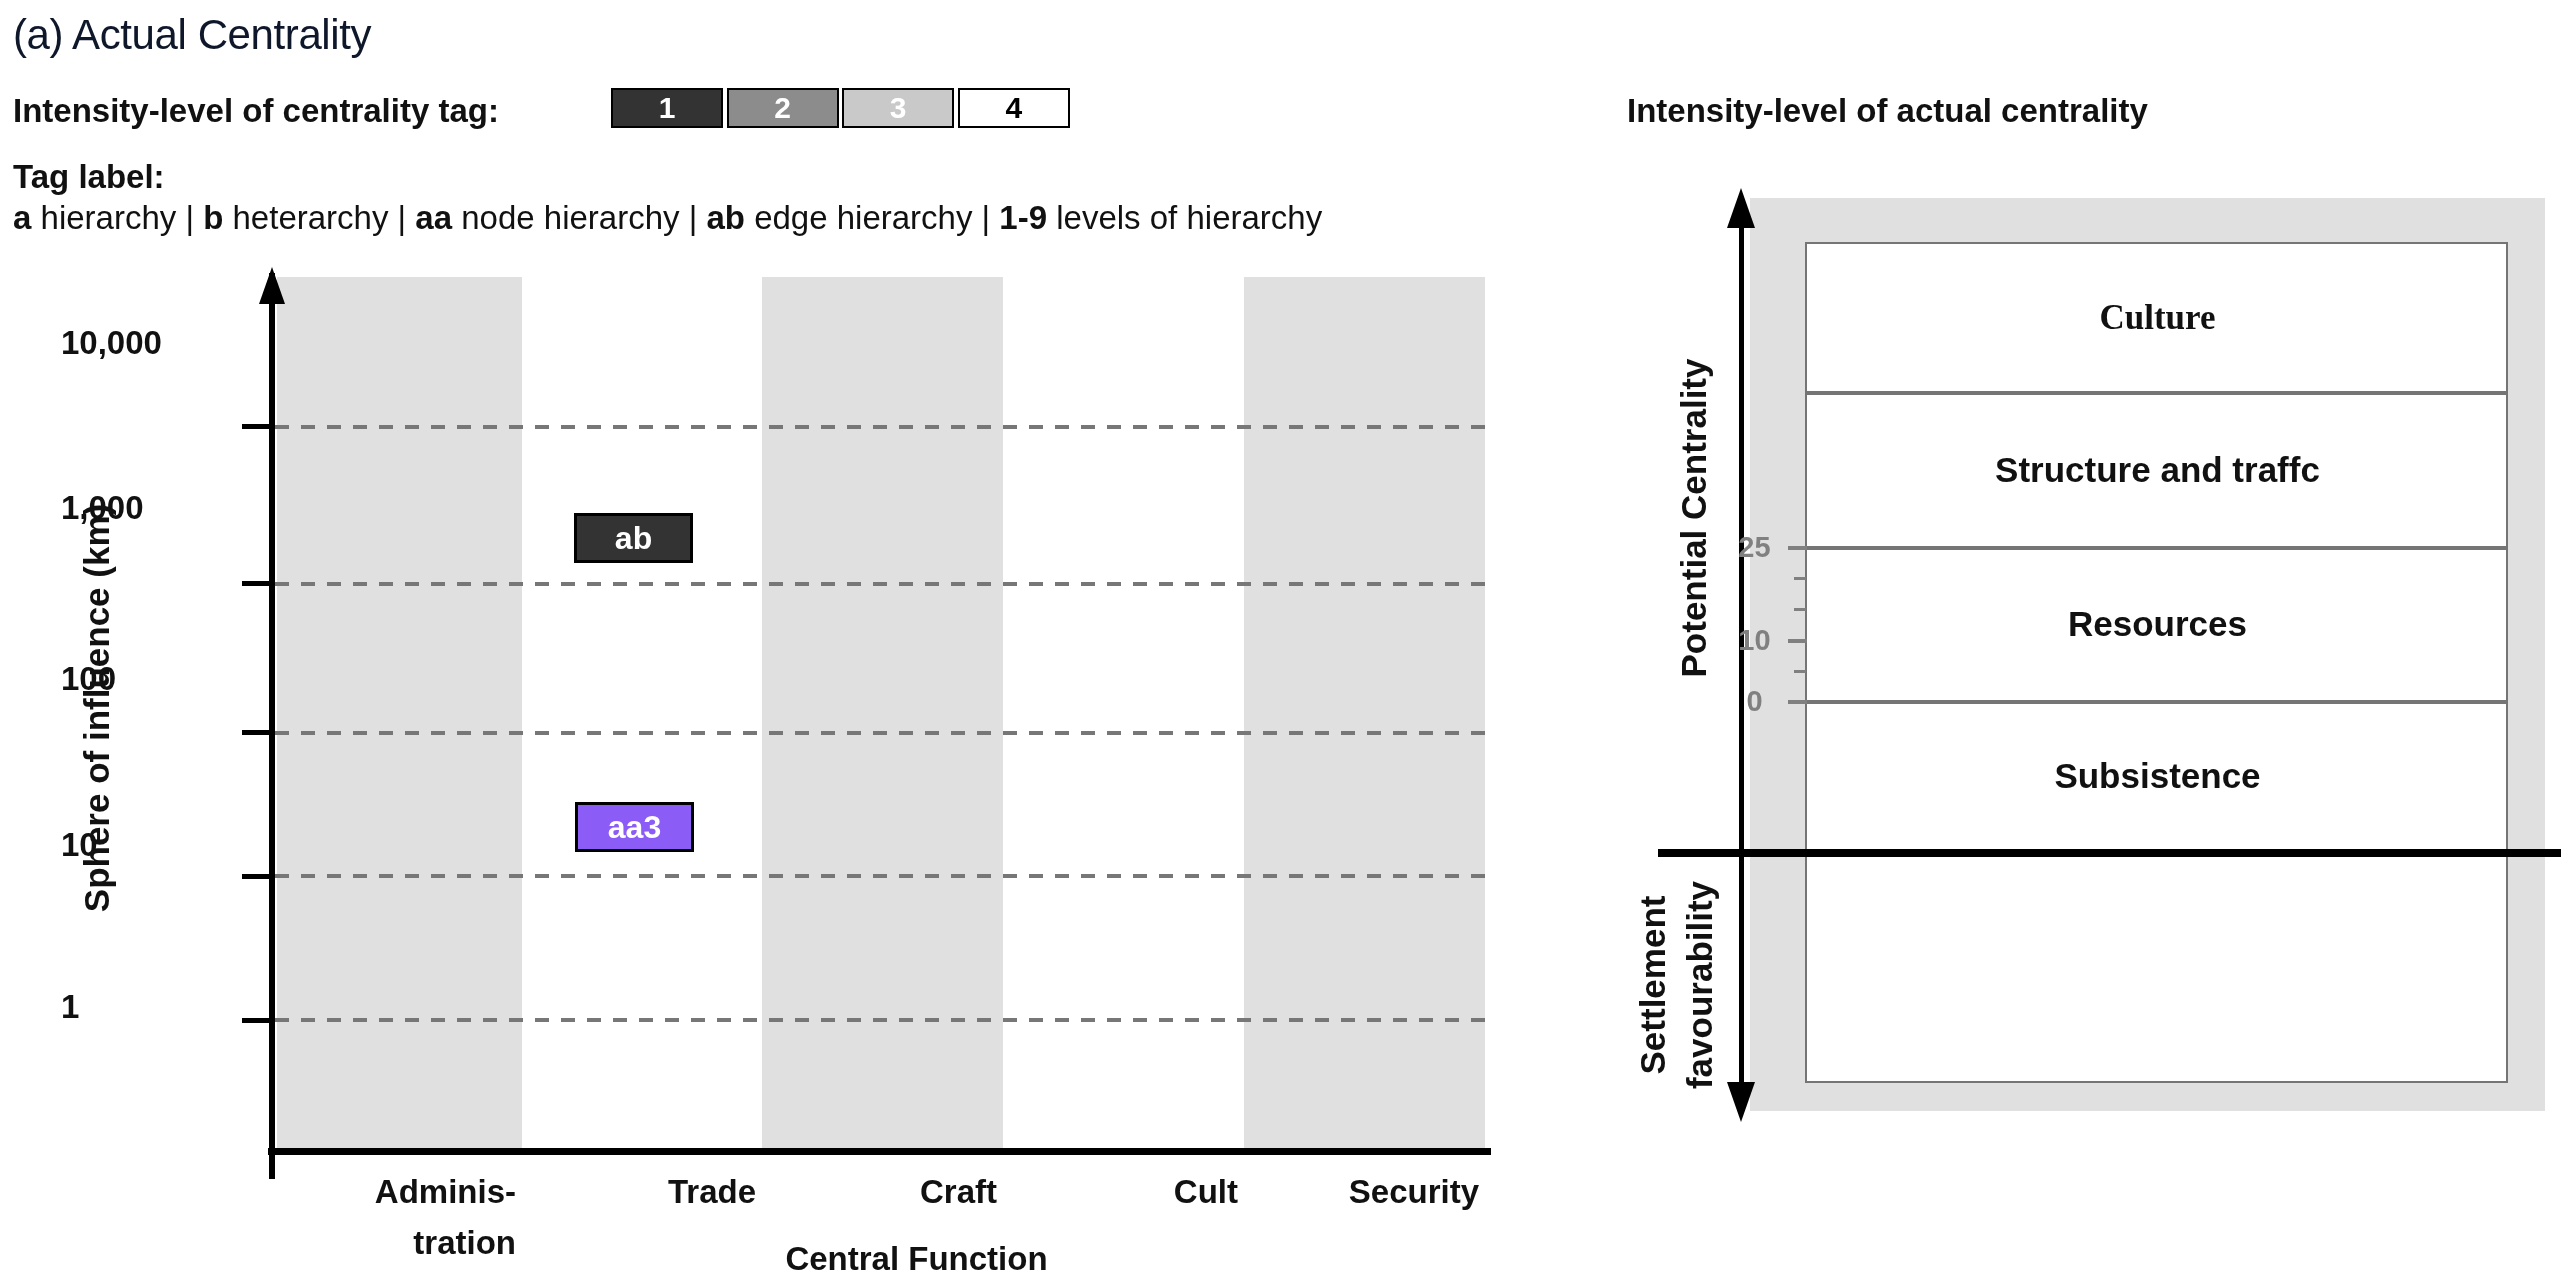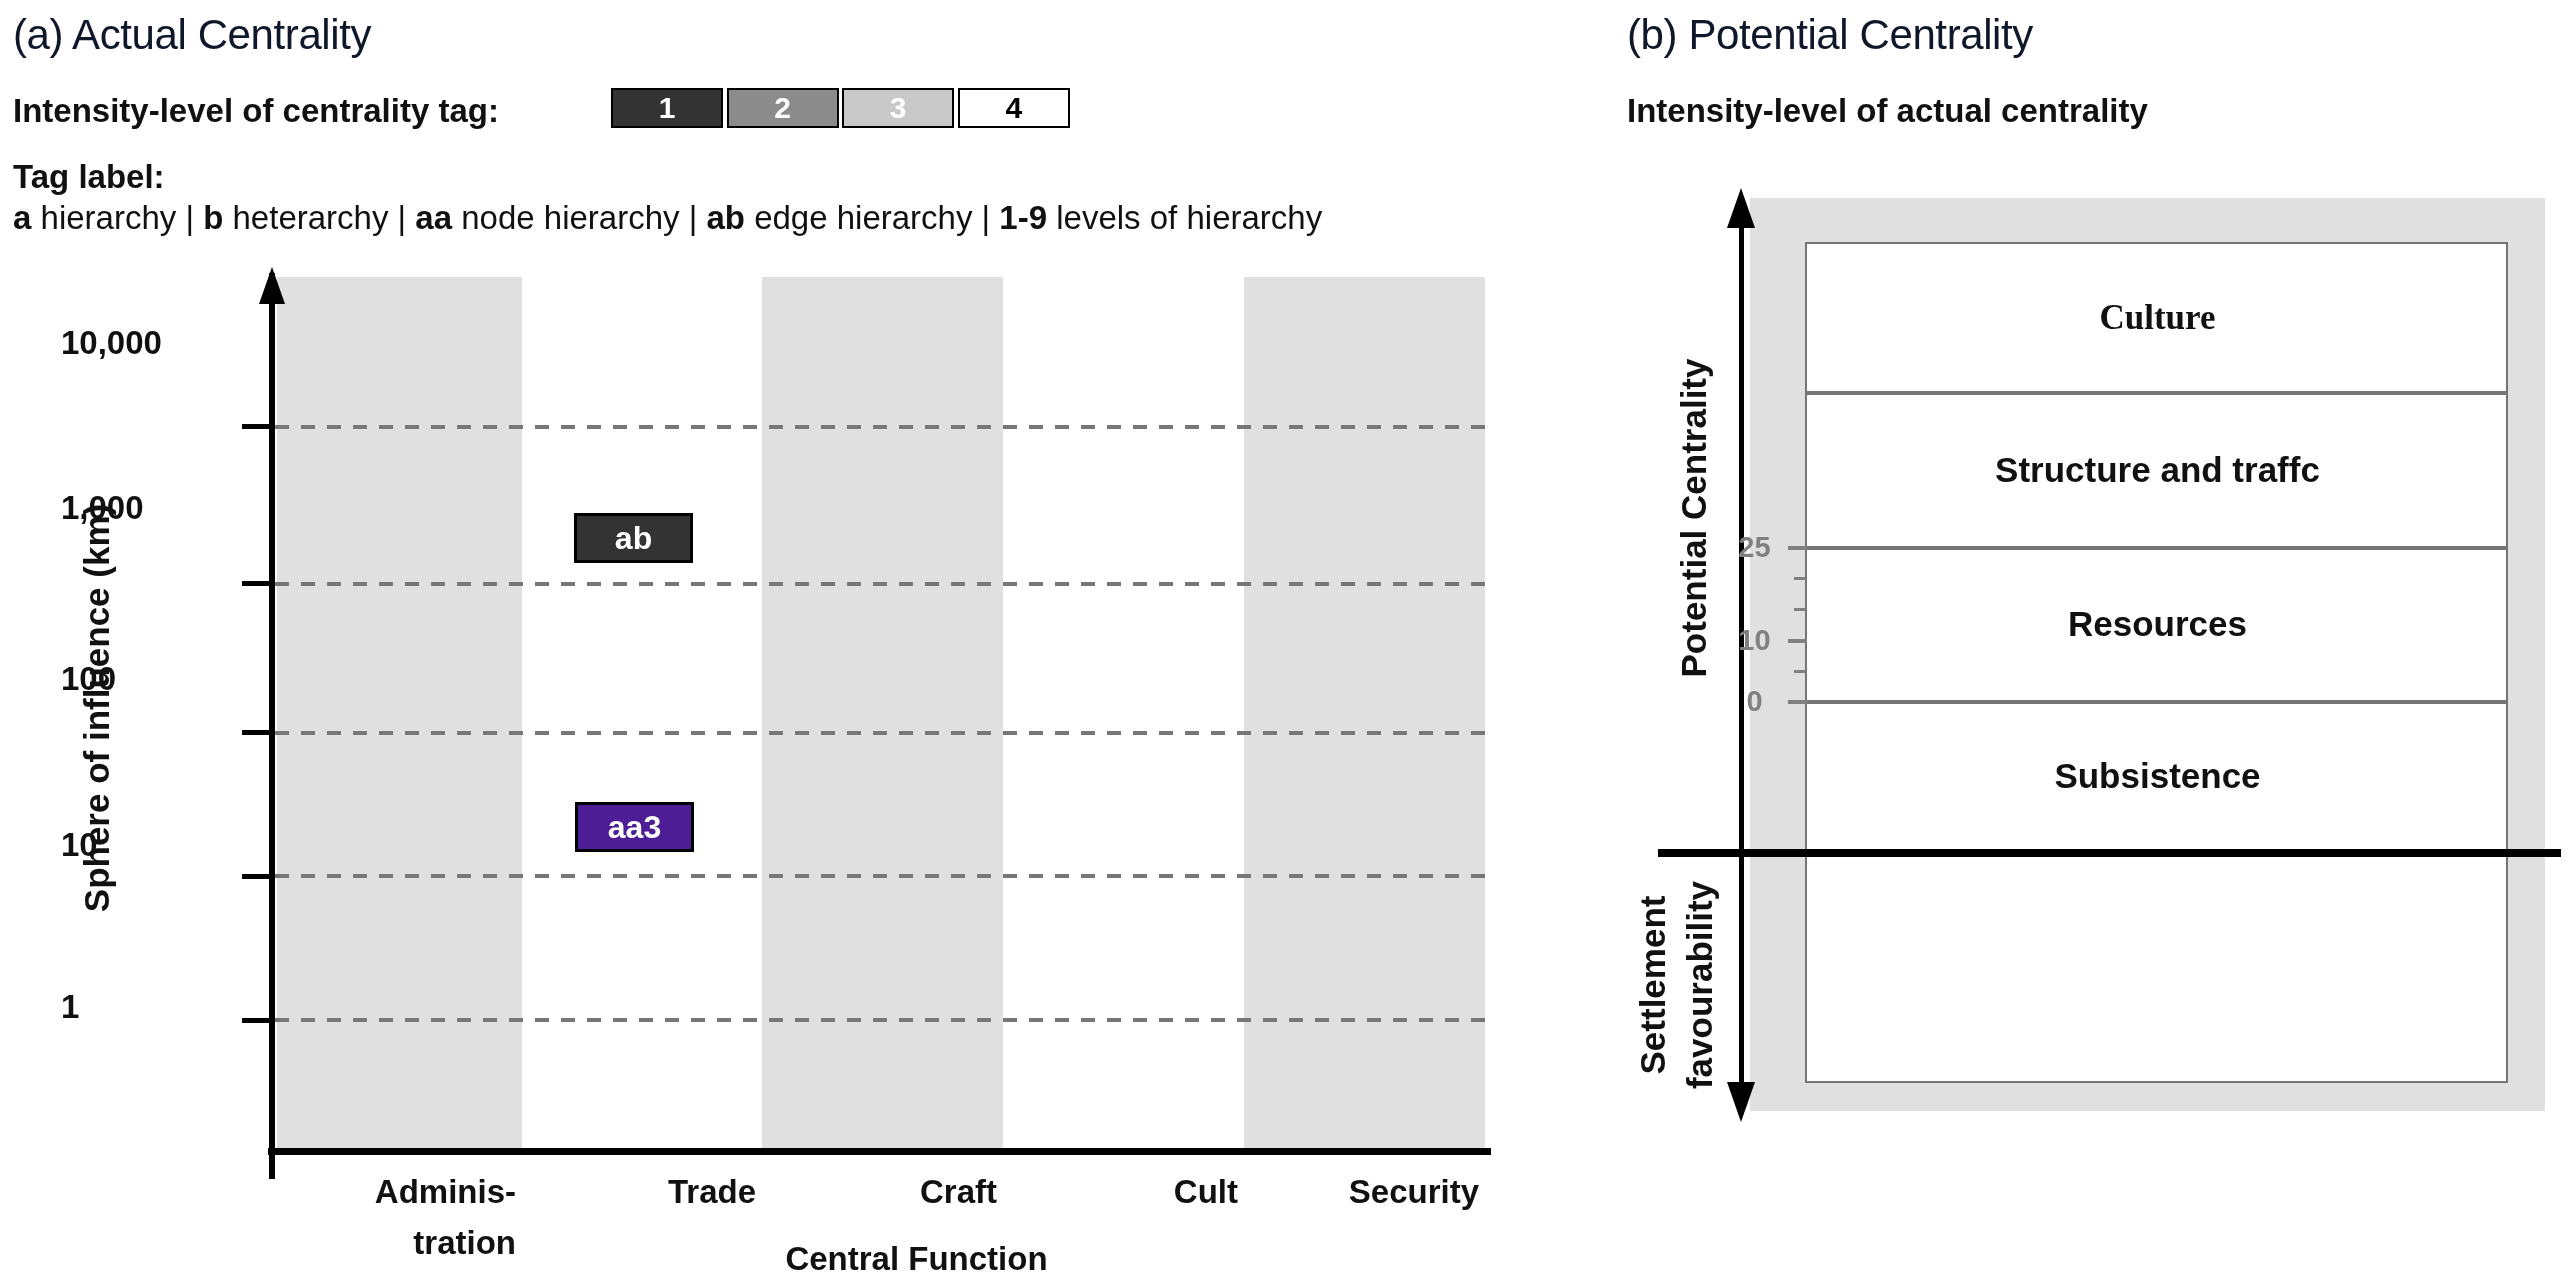--- a/index.html
+++ b/index.html
@@ -92,36 +92,35 @@
   <div class="abs ylab" style="top:489px;">1,000</div>
   <div class="abs ylab" style="top:660px;">100</div>
   <div class="abs ylab" style="top:826px;">10</div>
   <div class="abs ylab" style="top:988px;">1</div>
 
   <div class="abs yaxis"></div>
   <div class="abs tri-up" style="left:259px;top:267px;"></div>
   <div class="abs xaxis"></div>
 
   <div class="abs tagbox" style="left: 574px; top: 513px; background: rgb(51, 51, 51); color: rgb(255, 255, 255);">ab</div>
-  <div class="abs tagbox" style="left: 575px; top: 802px; background: #4c1d95; color: rgb(255, 255, 255);">aa3</div>
+  <div class="abs tagbox" style="left: 575px; top: 802px; background: #8b5cf6; color: rgb(255, 255, 255);">aa3</div>
 
   <div class="abs xlab" style="left:286px;">
     <span style="display:block;">Adminis-</span>
     <span style="display:block;">tration</span>
   </div>
   <div class="abs xlab" style="left:526px;">Trade</div>
   <div class="abs xlab" style="left:767px;">Craft</div>
   <div class="abs xlab" style="left:1008px;">Cult</div>
   <div class="abs xlab" style="left:1249px;">Security</div>
 
   <div class="abs" style="left:665px;top:1240px;width:503px;text-align:center;font-size:33px;font-weight:700;">Central Function</div>
 
   <div class="abs rot" style="left:97px;top:708px;">Sphere of  influence (km)</div>
 
-  <div class="abs title" style="left:1627px;top:10px;">(b) Potential Centrality</div>
   <div class="abs subhead" style="left:1627px;top:92px;">Intensity-level of actual centrality</div>
 
   <div class="abs pb-panel"></div>
 
   <div class="abs pb-arrowline"></div>
   <div class="abs pb-tri-up" style="left:1727px;top:188px;"></div>
   <div class="abs pb-tri-down" style="left:1727px;top:1082px;"></div>
 
   <div class="abs pb-box"></div>
   <div class="abs pb-div" style="top:391px;"></div>

